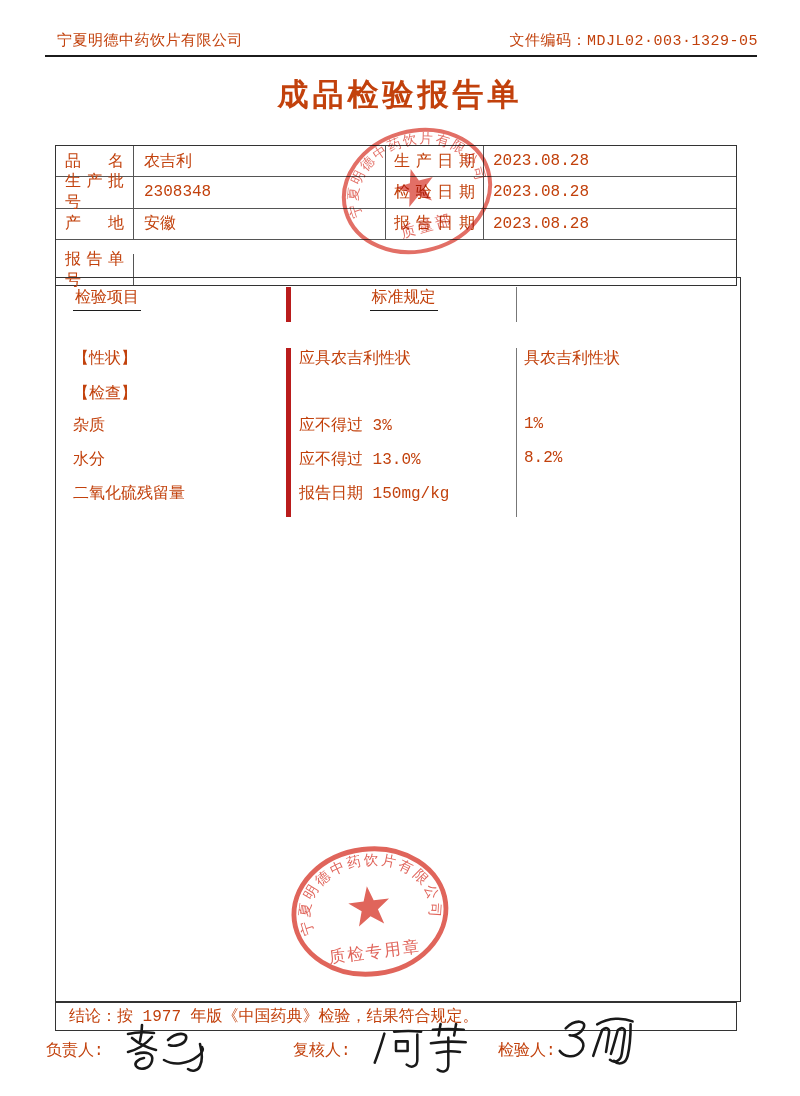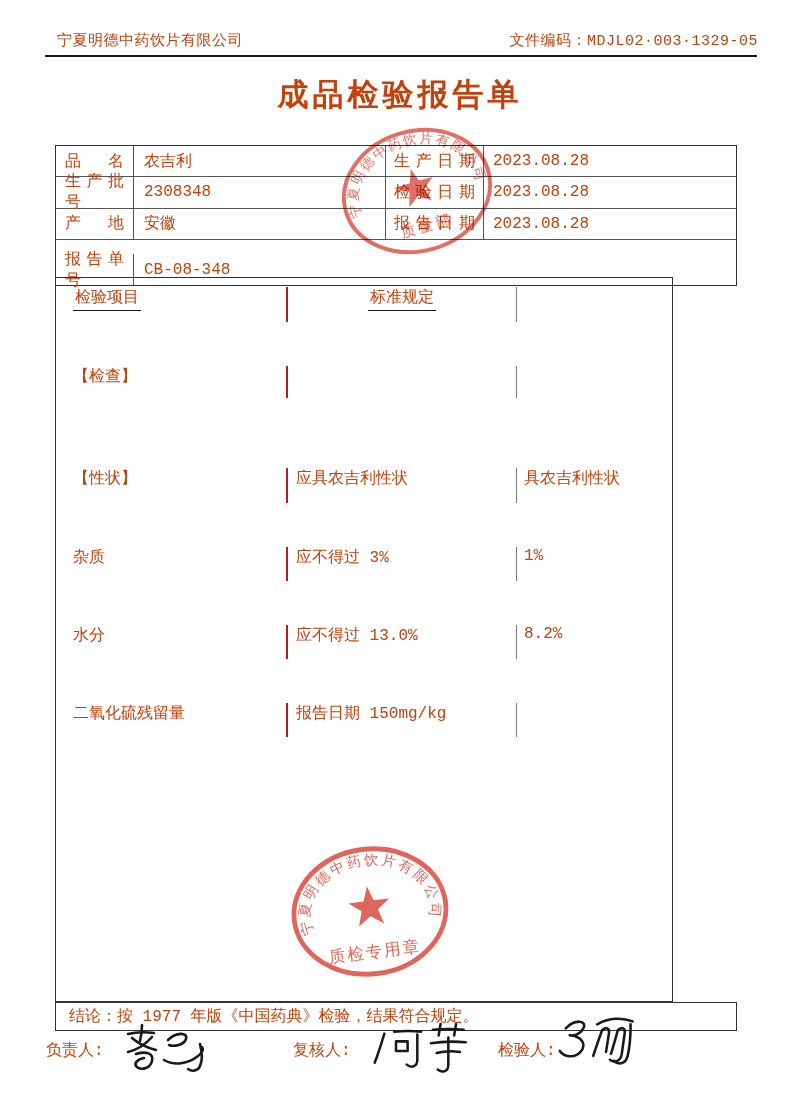--- a/index.html
+++ b/index.html
@@ -17,24 +17,24 @@
   .info-row{display:flex;height:31.3px;align-items:flex-start;border-bottom:1px solid #555;box-sizing:border-box;}
   .info-row:last-child{border-bottom:none;margin-top:14px;}
   .cell{box-sizing:border-box;height:100%;display:flex;align-items:center;}
   .cell-label{width:78px;border-right:1px solid #555;padding:0 9px;}
   .cell-value{width:252px;border-right:1px solid #555;padding-left:10px;}
   .cell-label2{width:98px;border-right:1px solid #555;padding:0 8px;}
   .cell-value2{flex:1;padding-left:9px;}
   .cell-value-wide{flex:1;padding-left:10px;}
   .justify-label{display:block;width:100%;text-align:justify;text-align-last:justify;}
   
-  .spec-table{position:absolute;left:55px;top:277px;width:618px;height:725px;border:1.5px solid #333;box-sizing:border-box;display:flex;flex-direction:column;font-size:16px;gap:44px;}
+  .spec-table{position:absolute;left:55px;top:277px;width:686px;height:725px;border:1.5px solid #333;box-sizing:border-box;display:flex;flex-direction:column;font-size:16px;}
   .spec-row{display:flex;flex-shrink:0;}
   .spec-row .c1{width:230px;box-sizing:border-box;padding-left:17px;}
-  .spec-row .c2{width:231px;box-sizing:border-box;border-left:2px solid #b91c1c;border-right:1px solid #777;padding-left:8px;}
+  .spec-row .c2{width:231px;box-sizing:border-box;border-left:5px solid #b91c1c;border-right:1px solid #777;padding-left:8px;}
   .spec-row .c3{flex:1;box-sizing:border-box;padding-left:7px;}
   .spec-head{height:44px;padding-top:9px;box-sizing:border-box;}
   .spec-head .c2,.spec-head .c3{text-align:center;padding-left:0;}
   .spec-head .underlined{display:inline-block;border-bottom:1px solid #1c1c1c;padding:0 2px 2px 2px;}
   .r-xz{height:35px;margin-top:26px;}
   .r-jc{height:32px;}
   .r-std{height:34px;}
   .spec-fill{flex:1;display:flex;}
   .spec-fill .c1,.spec-fill .c2,.spec-fill .c3{height:auto;}
   
@@ -88,38 +88,37 @@
       <div class="cell cell-value">安徽</div>
       <div class="cell cell-label2">
           <span class="justify-label">报告日期</span>
         </div>
       <div class="cell cell-value2">2023.08.28</div>
     </div>
     <div class="info-row">
       <div class="cell cell-label">
           <span class="justify-label">报告单号</span>
         </div>
-      <div class="cell cell-value-wide">CB-08-348</div>
     </div>
   </div>
 
   <div class="spec-table">
     <div class="spec-row spec-head">
       <div class="c1"><span class="underlined">检验项目</span></div>
       <div class="c2"><span class="underlined">标准规定</span></div>
     </div>
+    <div class="spec-row r-xz">
+      <div class="c1">【性状】</div>
+      <div class="c2">应具农吉利性状</div>
+      <div class="c3">具农吉利性状</div>
+    </div>
     <div class="spec-row r-jc">
       <div class="c1">【检查】</div>
       <div class="c2"></div>
       <div class="c3"></div>
-    </div>
-    <div class="spec-row r-xz">
-      <div class="c1">【性状】</div>
-      <div class="c2">应具农吉利性状</div>
-      <div class="c3">具农吉利性状</div>
     </div>
     <div class="spec-row r-std">
       <div class="c1">杂质</div>
       <div class="c2">应不得过 3%</div>
       <div class="c3">1%</div>
     </div>
     <div class="spec-row r-std">
       <div class="c1">水分</div>
       <div class="c2">应不得过 13.0%</div>
       <div class="c3">8.2%</div>

